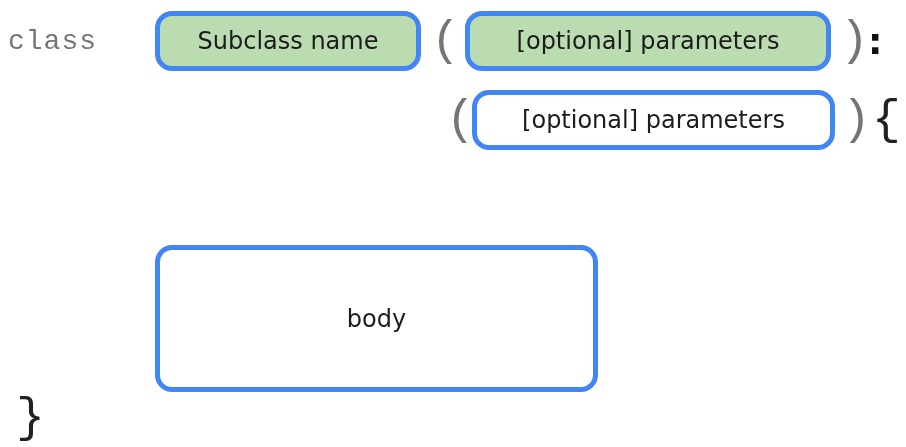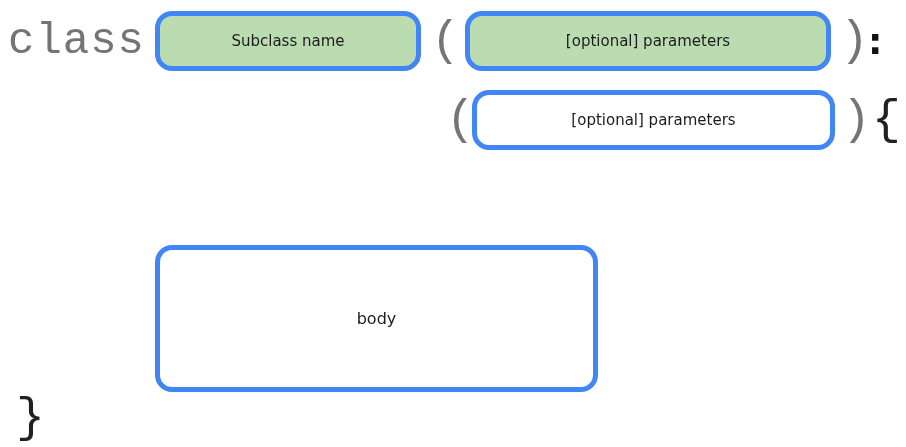--- a/index.html
+++ b/index.html
@@ -20,49 +20,49 @@
     display: flex;
     align-items: center;
     justify-content: center;
     border: 5px solid var(--blue);
     border-radius: 17px;
     background: #ffffff;
     box-sizing: border-box;
   }
   .chip.green { background: var(--green); }
   .chip-label {
-    font-size: 15px;
+    font-size: 24px;
     color: #1c1c1c;
     white-space: nowrap;
   }
   #box-subclass   { left: 155px; top: 11px;  width: 266px; height: 60px; }
   #box-params1    { left: 465px; top: 11px;  width: 366px; height: 60px; }
   #box-superclass { left: 155px; top: 90px;  width: 263px; height: 60px; }
   #box-params2    { left: 472px; top: 90px;  width: 363px; height: 60px; }
   #box-body       { left: 155px; top: 245px; width: 443px; height: 147px; }
-  #box-body .chip-label { font-size: 16px; text-align: center; }
+  #box-body .chip-label { font-size: 24px; text-align: center; }
 
   .punct {
     position: absolute;
     display: flex;
     align-items: center;
     font-family: "Liberation Mono", monospace;
     color: var(--gray);
     font-size: 48px;
     font-weight: normal;
   }
   .row1 { top: 11px; height: 60px; }
   .row2 { top: 90px; height: 60px; }
 
   #kw {
     position: absolute;
     left: 8px; top: 11px; height: 60px;
     display: flex; align-items: center;
     font-family: "Liberation Mono", monospace;
-    font-size: 44px;
+    font-size: 28px;
     letter-spacing: 1px;
     color: var(--gray);
   }
   #p-open1  { left: 431px; }
   #p-close1 { left: 840px; }
   #colon {
     left: 868px;
     font-family: "DejaVu Sans", sans-serif;
     font-weight: bold;
     font-size: 36px;

